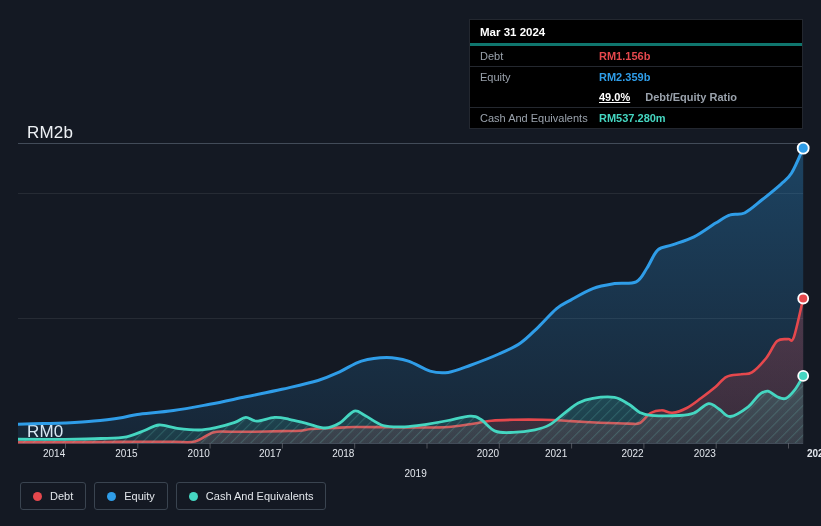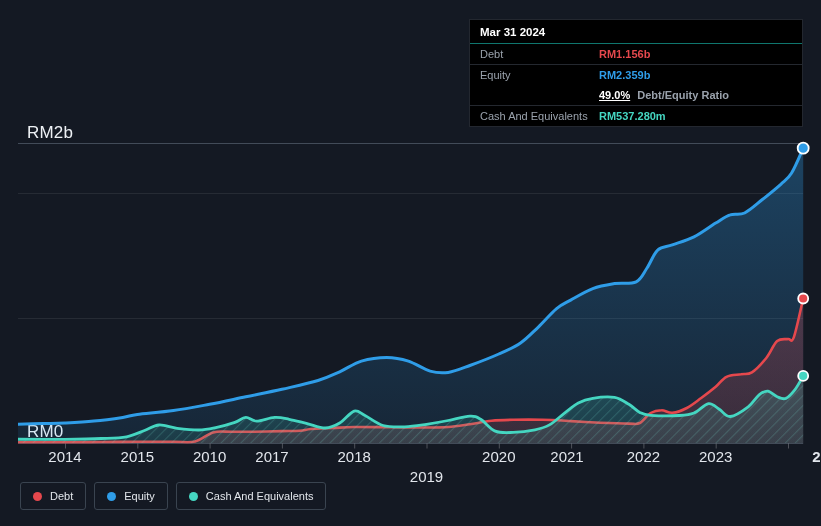--- a/index.html
+++ b/index.html
@@ -9,41 +9,41 @@
     font-family:"Liberation Sans",sans-serif;
     -webkit-font-smoothing:antialiased;
   }
   svg#chart{position:absolute;left:0;top:0;}
   .y-label{
     position:absolute;left:27px;font-size:17px;color:#eef1f5;letter-spacing:.2px;
   }
   .y-top{top:123px;}
   .y-bottom{top:422px;}
   .x-label{
-    position:absolute;top:448px;width:44px;text-align:center;
-    font-size:15px;color:#e2e6ec;
+    position:absolute;top:448px;width:44px;
+    font-size:10px;color:#e2e6ec;
   }
   
   .tooltip{
     position:absolute;left:469px;top:19px;width:334px;
     background:#000;border:1px solid #23272f;box-sizing:border-box;
     z-index:5;
   }
   .tt-title{
     padding:6px 10px 5px 10px;font-size:11.5px;font-weight:bold;color:#fff;
-    border-bottom:1px solid #0f766e;
+    border-bottom:3px solid #0f766e;
   }
   .tt-row{
     display:flex;align-items:center;padding:3px 10px;min-height:14px;
   }
   .tt-row.sep{border-bottom:1px solid #24282f;}
   .tt-label{width:119px;flex:0 0 119px;font-size:11px;color:#9aa2ac;}
   .tt-value{font-size:11px;font-weight:bold;}
   .tt-ratio-bold{color:#fff;font-weight:bold;font-size:11px;}
-  .tt-ratio-rest{color:#9aa2ac;font-weight:bold;font-size:11px;margin-left:4px;}
+  .tt-ratio-rest{color:#9aa2ac;font-weight:bold;font-size:11px;margin-left:12px;}
   
   .legend{position:absolute;left:20px;top:482px;display:flex;gap:8px;z-index:4;}
   .legend-item{
     display:inline-flex;align-items:center;gap:8px;
     padding:7px 12px;border:1px solid #3a4450;border-radius:3px;
     background:rgba(20,25,35,.4);cursor:pointer;
   }
   .legend-dot{width:9px;height:9px;border-radius:50%;background:#888;}
   .legend-label{font-size:11px;color:#e2e6eb;}
 </style>
@@ -102,21 +102,21 @@
       </g>
       <circle cx="803.1830000000026" cy="298.5" r="5" fill="#e5484d" stroke="#fff" stroke-width="1.8"></circle>
       <circle cx="803.1830000000026" cy="148.125" r="5.5" fill="#2f9de8" stroke="#fff" stroke-width="1.8"></circle>
       <circle cx="803.1830000000026" cy="375.875" r="5" fill="#45d6c1" stroke="#fff" stroke-width="1.8"></circle>
     </svg>
 
   <div id="xlabels">
       <div class="x-label" style="left: 43px;">2014</div>
       <div class="x-label" style="left: 115.3px;">2015</div>
       <div class="x-label" style="left: 187.6px;">2010</div>
-      <div class="x-label" style="left: 250px;">2017</div>
+      <div class="x-label" style="left: 259px;">2017</div>
       <div class="x-label" style="left: 332.2px;">2018</div>
       <div class="x-label" style="left: 404.5px; margin-top: 20px;">2019</div>
       <div class="x-label" style="left: 476.8px;">2020</div>
       <div class="x-label" style="left: 545px;">2021</div>
       <div class="x-label" style="left: 621.4px;">2022</div>
       <div class="x-label" style="left: 693.7px;">2023</div>
       <div class="x-label" style="left: 807px; font-weight: bold;">2024</div>
     </div>
 
   <div class="tooltip">

